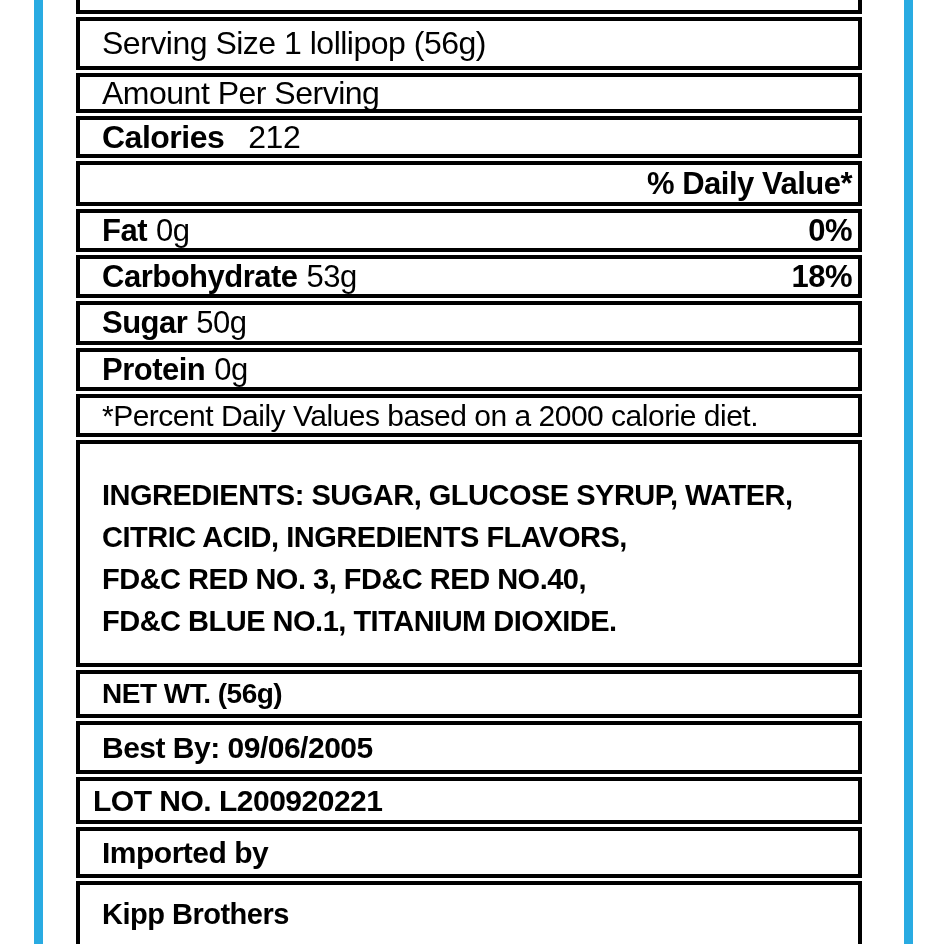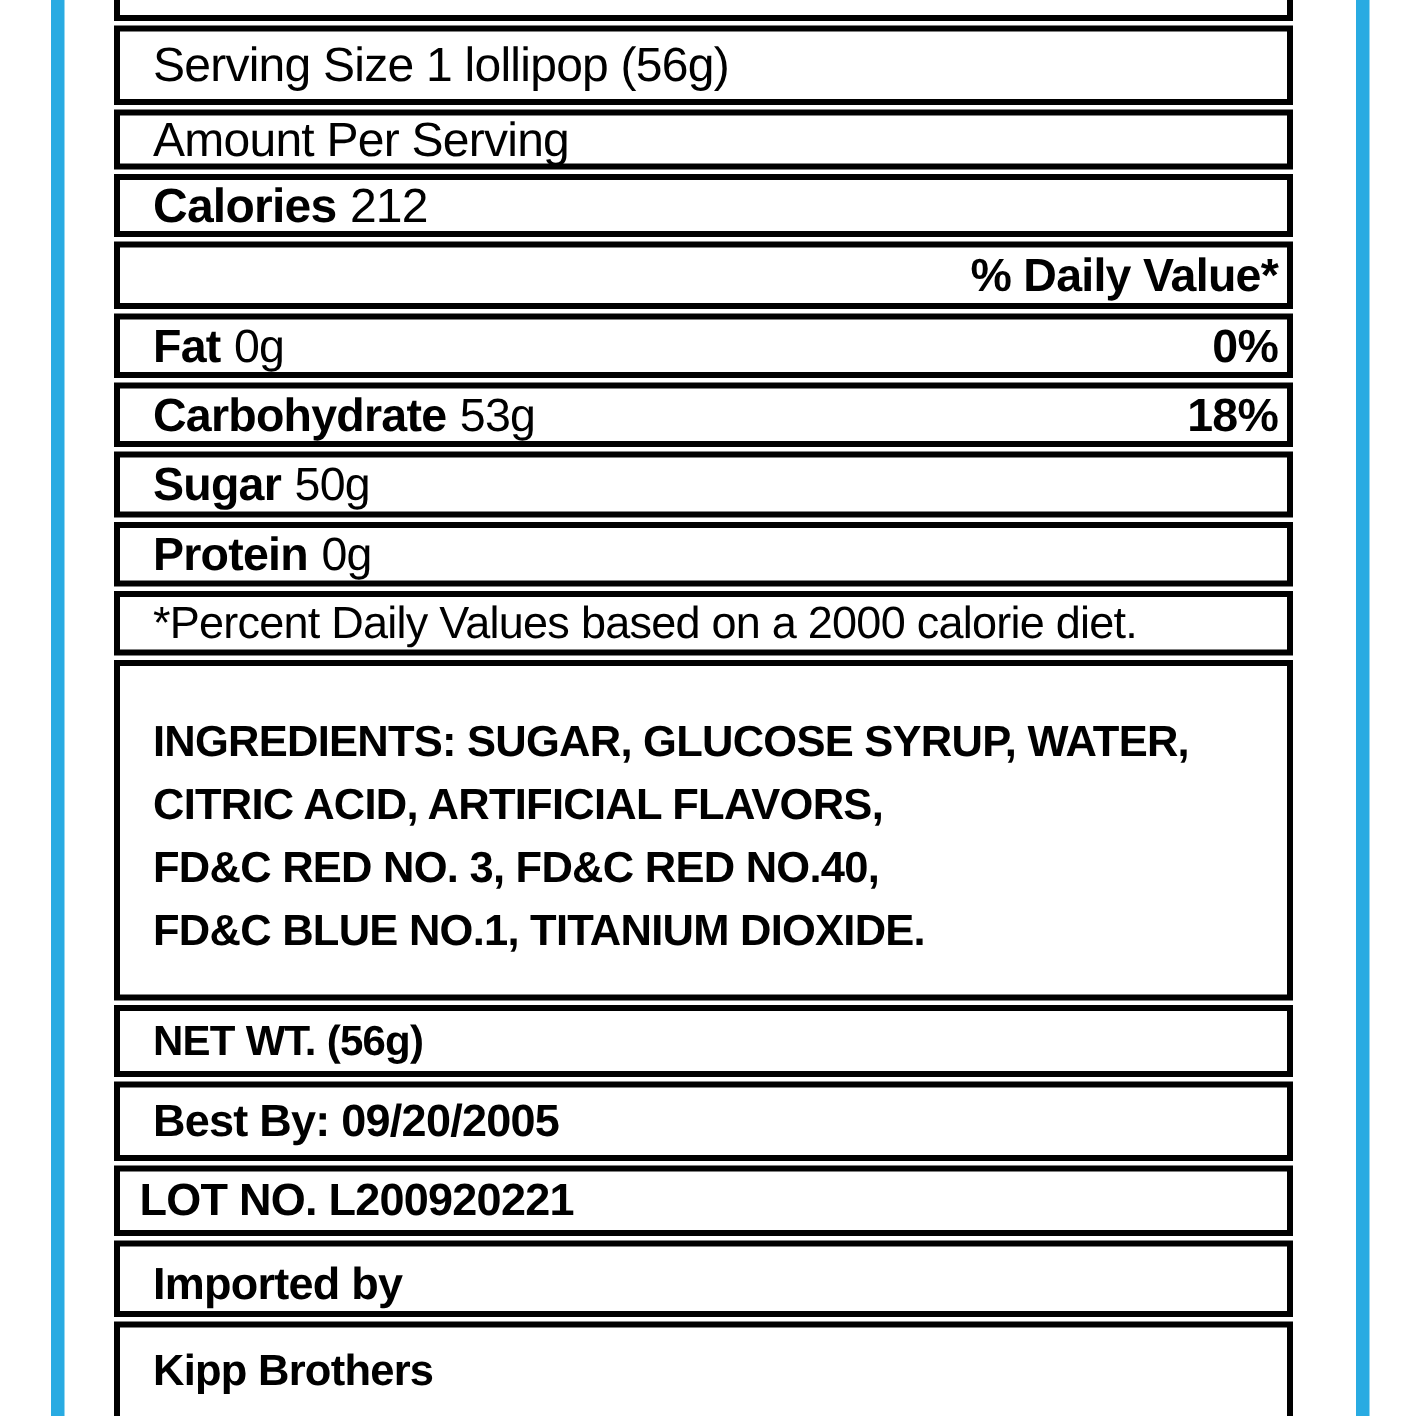--- a/index.html
+++ b/index.html
@@ -55,35 +55,35 @@
     font-weight: 700;
     line-height: 42px;
     align-items: flex-start;
     padding-top: 9px;
     flex-direction: column;
     justify-content: center;
   }
   .r-netwt      { height: 48px; font-size: 28px; font-weight: 700; }
   .r-bestby     { height: 53px; font-size: 30px; font-weight: 700; }
   .r-lot        { height: 47px; font-size: 30px; font-weight: 700; padding-left: 13px; }
-  .r-imported   { height: 51px; font-size: 30px; font-weight: 700; align-items: flex-end; }
+  .r-imported   { height: 51px; font-size: 30px; font-weight: 700; }
   .r-importer   {
     height: 140px;
     font-size: 29px;
     font-weight: 700;
     line-height: 44px;
     align-items: flex-start;
     padding-top: 7px;
     flex-direction: column;
     justify-content: flex-start;
   }
   .nutrient-name { font-weight: 700; }
   .nutrient-amount { font-weight: 400; margin-left: 9px; }
   .dv-value { font-weight: 700; margin-left: auto; }
-  .cal-value { font-weight: 400; margin-left: 9px; }
+  .cal-value { font-weight: 400; margin-left: 24px; }
 </style>
 </head>
 <body>
 
 <div class="blue-stripe left"></div>
 <div class="blue-stripe right"></div>
 
 <div class="label-stack">
 
   <div class="row r-blank"></div>
@@ -126,31 +126,31 @@
     <span class="nutrient-name">Protein</span>
     <span class="nutrient-amount">0g</span>
   </div>
 
   <div class="row r-footnote">
     <span>*Percent Daily Values based on a 2000 calorie diet.</span>
   </div>
 
   <div class="row r-ingredients">
     <div>INGREDIENTS: SUGAR, GLUCOSE SYRUP, WATER,</div>
-    <div>CITRIC ACID, ARTIFICIAL FLAVORS,</div>
+    <div>CITRIC ACID, INGREDIENTS FLAVORS,</div>
     <div>FD&amp;C RED NO. 3, FD&amp;C RED NO.40,</div>
     <div>FD&amp;C BLUE NO.1, TITANIUM DIOXIDE.</div>
   </div>
 
   <div class="row r-netwt">
     <span>NET WT. (56g)</span>
   </div>
 
   <div class="row r-bestby">
-    <span>Best By: 09/20/2005</span>
+    <span>Best By: 09/06/2005</span>
   </div>
 
   <div class="row r-lot">
     <span>LOT NO. L200920221</span>
   </div>
 
   <div class="row r-imported">
     <span>Imported by</span>
   </div>
 

